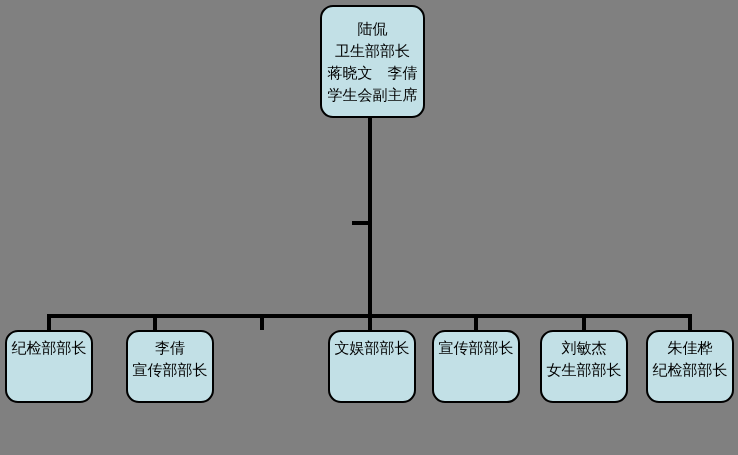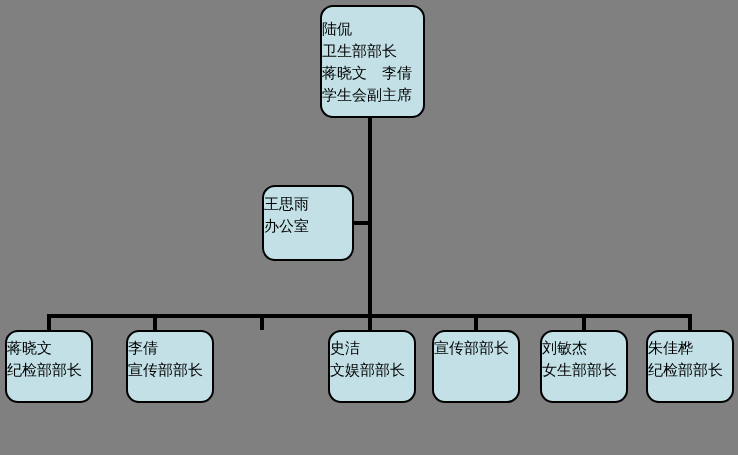--- a/index.html
+++ b/index.html
@@ -20,20 +20,21 @@
     height: 455px;
     background: var(--bg);
     overflow: hidden;
   }
   .node {
     position: absolute;
     box-sizing: border-box;
     background: var(--box-fill);
     border: 2px solid var(--box-border);
     border-radius: 13px;
+    text-align: center;
     font-size: 15px;
     line-height: 22px;
     color: #000;
   }
   .node .tline { white-space: pre; }
   .root-box {
     left: 320px; top: 5px;
     width: 105px; height: 113px;
     display: flex; flex-direction: column; justify-content: center;
   }
@@ -72,35 +73,29 @@
   <div class="line stub" style="left:582px"></div>
   <div class="line stub" style="left:688px"></div>
 
   <div class="node root-box">
     <div class="tline">陆侃</div>
     <div class="tline">卫生部部长</div>
     <div class="tline">蒋晓文　李倩</div>
     <div class="tline">学生会副主席</div>
   </div>
 
-  <div class="node office-box">
-    <div class="tline">王思雨</div>
-    <div class="tline">办公室</div>
-  </div>
 
   <div class="node dept-box" style="left:5px">
-    <div class="tline">蒋晓文</div>
     <div class="tline">纪检部部长</div>
   </div>
   <div class="node dept-box" style="left:126px">
     <div class="tline">李倩</div>
     <div class="tline">宣传部部长</div>
   </div>
   <div class="node dept-box" style="left:328px">
-    <div class="tline">史洁</div>
     <div class="tline">文娱部部长</div>
   </div>
   <div class="node dept-box" style="left:432px">
     <div class="tline">宣传部部长</div>
   </div>
   <div class="node dept-box" style="left:540px">
     <div class="tline">刘敏杰</div>
     <div class="tline">女生部部长</div>
   </div>
   <div class="node dept-box" style="left:646px">

